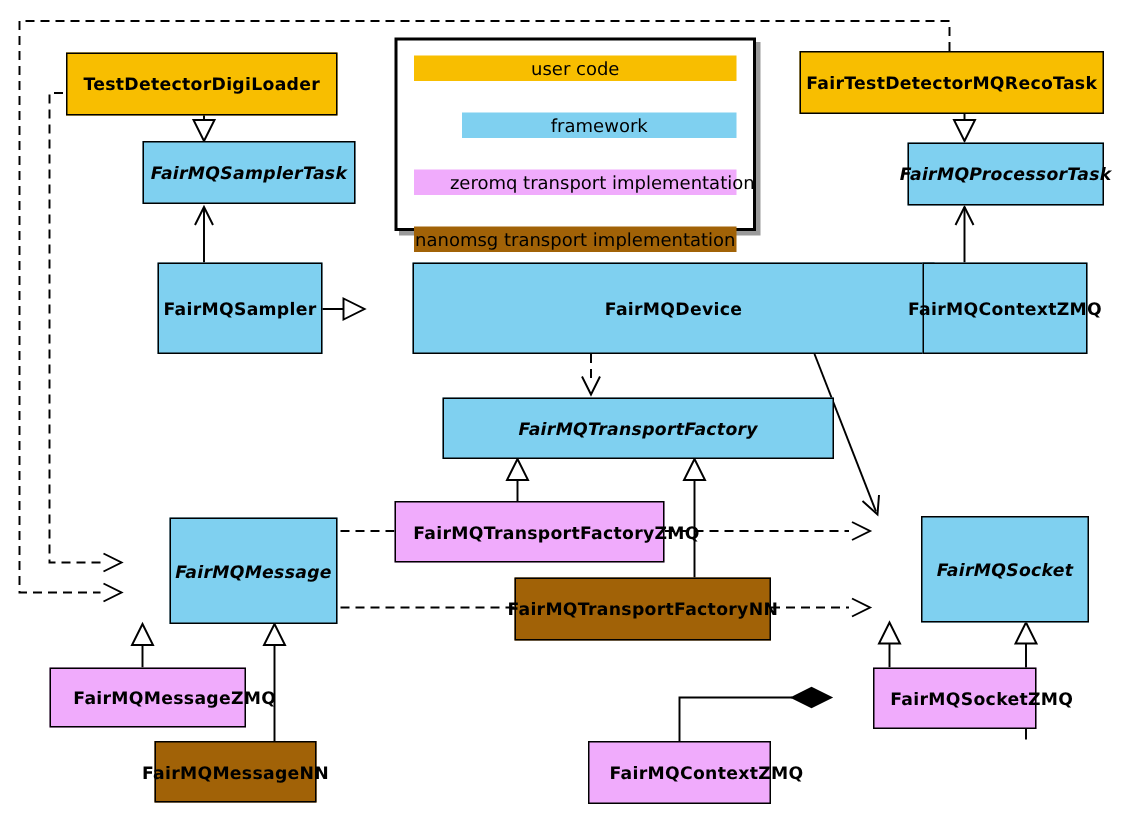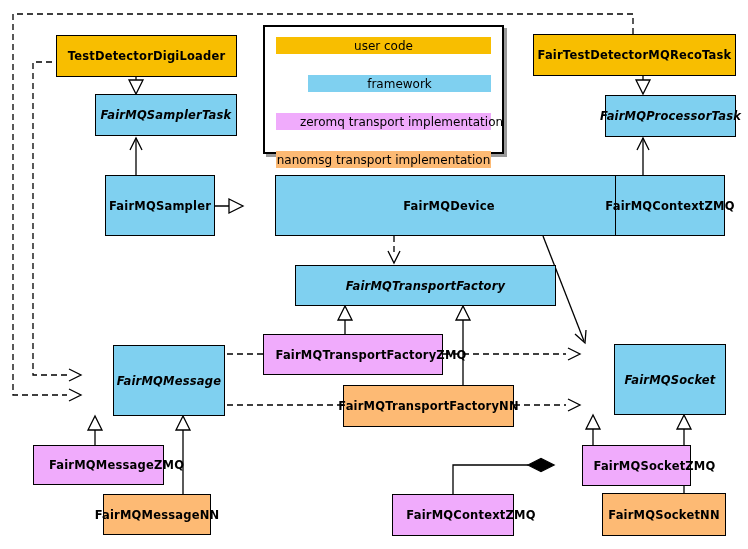--- a/index.html
+++ b/index.html
@@ -10,21 +10,21 @@
   #edges{position:absolute;left:0;top:0;width:748px;height:549px;}
   .box{
     position:absolute;box-sizing:border-box;border:1.5px solid #000;
     display:flex;align-items:center;justify-content:center;text-align:center;
     font-weight:bold;font-size:11.5px;color:#000;white-space:nowrap;letter-spacing:.2px;
   }
   .abstract{font-style:italic;}
   .gold{background:#F8BE00;}
   .blue{background:#7FD0F0;margin-left:32px;}
   .red{background:#f0abfc;padding-left:36px;}
-  .green{background:#fdba74;}
+  .green{background:#a16207;}
   .legend{
     position:absolute;left:263px;top:25px;width:241px;height:129px;
     box-sizing:border-box;background:#fff;border:2px solid #000;
     box-shadow:3px 3px 0 #9a9a9a;
     display:flex;flex-direction:column;gap:21px;padding:10px 11px;
   }
   .legend-item{
     flex:0 0 17px;height:17px;display:flex;align-items:center;justify-content:center;
     font-size:12px;color:#000;white-space:nowrap;
   }
@@ -142,21 +142,21 @@
     </g>
   </svg>
 
   <div class="legend">
     <div class="legend-item gold">user code</div>
     <div class="legend-item blue">framework</div>
     <div class="legend-item red">zeromq transport implementation</div>
     <div class="legend-item green">nanomsg transport implementation</div>
   </div>
 
-  <div class="box gold" style="left:56px;top:35px;width:181px;height:42px">TestDetectorDigiLoader</div>
+  <div class="box gold" style="left:44px;top:35px;width:181px;height:42px">TestDetectorDigiLoader</div>
   <div class="box gold" style="left:533px;top:34px;width:203px;height:42px">FairTestDetectorMQRecoTask</div>
 
   <div class="box blue abstract" style="left:63px;top:94px;width:142px;height:42px">FairMQSamplerTask</div>
   <div class="box blue abstract" style="left:573px;top:95px;width:131px;height:42px">FairMQProcessorTask</div>
 
   <div class="box blue" style="left:73px;top:175px;width:110px;height:61px">FairMQSampler</div>
   <div class="box blue" style="left:243px;top:175px;width:348px;height:61px">FairMQDevice</div>
   <div class="box blue" style="left:583px;top:175px;width:110px;height:61px">FairMQContextZMQ</div>
 
   <div class="box blue abstract" style="left:263px;top:265px;width:261px;height:41px">FairMQTransportFactory</div>
@@ -165,15 +165,14 @@
   <div class="box green" style="left:343px;top:385px;width:171px;height:42px">FairMQTransportFactoryNN</div>
 
   <div class="box blue abstract" style="left:81px;top:345px;width:112px;height:71px">FairMQMessage</div>
   <div class="box blue abstract" style="left:582px;top:344px;width:112px;height:71px">FairMQSocket</div>
 
   <div class="box red" style="left:33px;top:445px;width:131px;height:40px">FairMQMessageZMQ</div>
   <div class="box green" style="left:103px;top:494px;width:108px;height:41px">FairMQMessageNN</div>
 
   <div class="box red" style="left:392px;top:494px;width:122px;height:42px">FairMQContextZMQ</div>
   <div class="box red" style="left:582px;top:445px;width:109px;height:41px">FairMQSocketZMQ</div>
-  <div class="box green" style="left:602px;top:493px;width:124px;height:43px">FairMQSocketNN</div>
 
 </div>
 
 </body></html>

